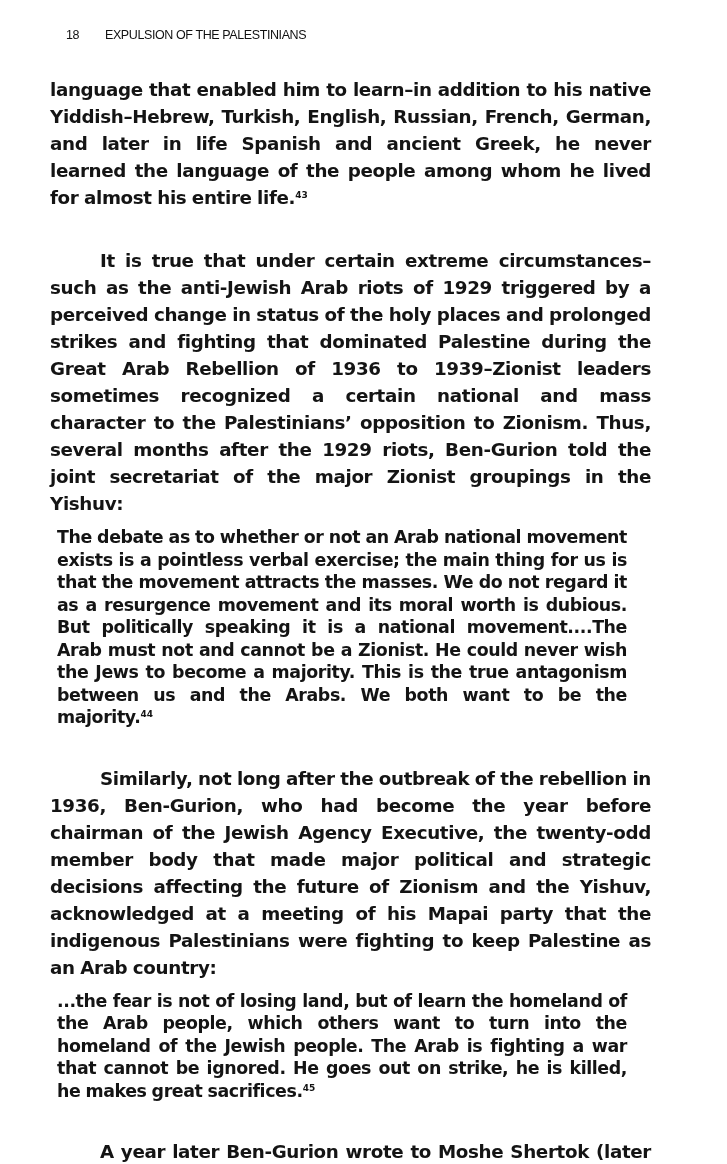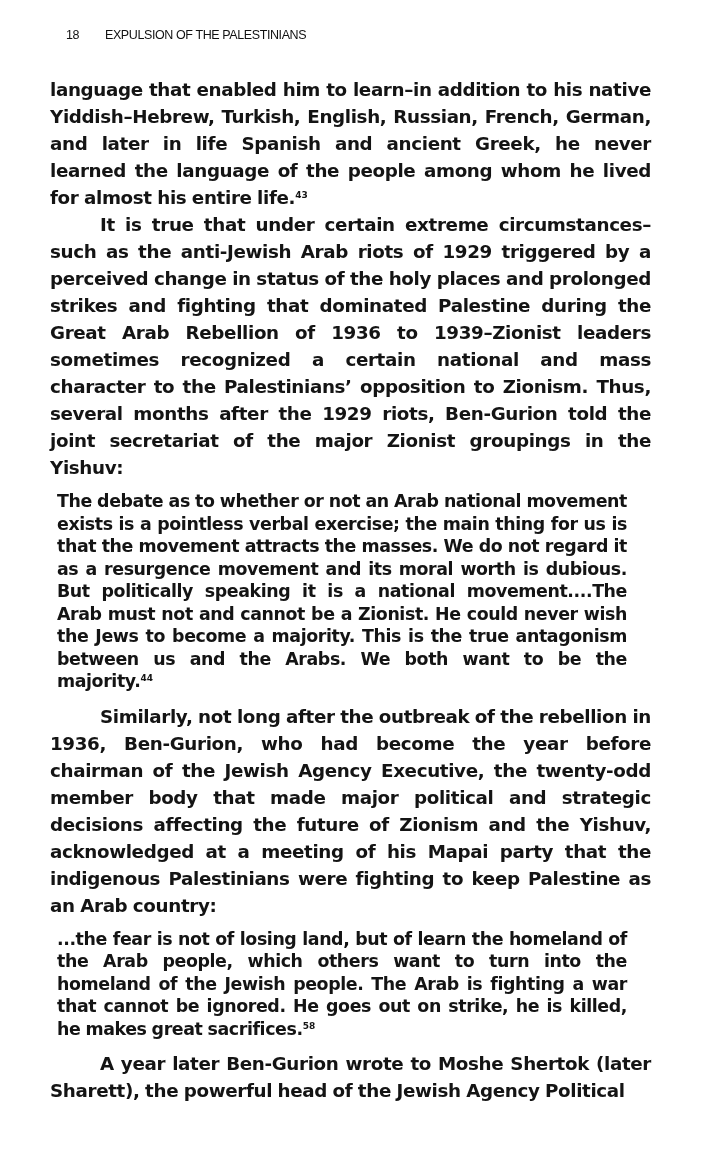--- a/index.html
+++ b/index.html
@@ -14,21 +14,21 @@
     color: #111; white-space: nowrap;
   }
   .running-head .folio { display: inline-block; width: 39px; }
   .body {
     position: absolute; left: 50px; top: 76px; width: 601px; font-weight: bold;
   }
   .para {
     font-size: 18.3px; line-height: 27px; text-align: justify; margin: 0;
     letter-spacing: -0.35px; word-spacing: -0.5px;
   }
-  .para.indent { text-indent: 50px; }
+  .para.indent { text-indent: 50px; margin-top: 36px; }
   .quote {
     margin: 9px 24px 10px 7px; font-size: 17.4px; line-height: 22.5px;
     text-align: justify; letter-spacing: -0.4px; word-spacing: -0.6px;
   }
   sup { font-size: 9px; vertical-align: 6px; line-height: 0; letter-spacing: 0; }
 </style>
 </head>
 <body>
 
 <div class="page">
@@ -38,17 +38,17 @@
 
   <div class="body">
     <p class="para"><span>language that enabled him to learn–in addition to his native Yiddish–Hebrew, Turkish, English, Russian, French, German, and later in life Spanish and ancient Greek, he never learned the language of the people among whom he lived for almost his entire life.</span><sup>43</sup></p>
 
     <p class="para indent"><span>It is true that under certain extreme circumstances–such as the anti-Jewish Arab riots of 1929 triggered by a perceived change in status of the holy places and prolonged strikes and fighting that dominated Palestine during the Great Arab Rebellion of 1936 to 1939–Zionist leaders sometimes recognized a certain national and mass character to the Palestinians’ opposition to Zionism. Thus, several months after the 1929 riots, Ben-Gurion told the joint secretariat of the major Zionist groupings in the Yishuv:</span></p>
 
     <p class="quote"><span>The debate as to whether or not an Arab national movement exists is a pointless verbal exercise; the main thing for us is that the movement attracts the masses. We do not regard it as a resurgence movement and its moral worth is dubious. But politically speaking it is a national movement....The Arab must not and cannot be a Zionist. He could never wish the Jews to become a majority. This is the true antagonism between us and the Arabs. We both want to be the majority.</span><sup>44</sup></p>
 
     <p class="para indent"><span>Similarly, not long after the outbreak of the rebellion in 1936, Ben-Gurion, who had become the year before chairman of the Jewish Agency Executive, the twenty-odd member body that made major political and strategic decisions affecting the future of Zionism and the Yishuv, acknowledged at a meeting of his Mapai party that the indigenous Palestinians were fighting to keep Palestine as an Arab country:</span></p>
 
-    <p class="quote"><span>...the fear is not of losing land, but of learn the homeland of the Arab people, which others want to turn into the homeland of the Jewish people. The Arab is fighting a war that cannot be ignored. He goes out on strike, he is killed, he makes great sacrifices.</span><sup>58</sup></p>
+    <p class="quote"><span>...the fear is not of losing land, but of learn the homeland of the Arab people, which others want to turn into the homeland of the Jewish people. The Arab is fighting a war that cannot be ignored. He goes out on strike, he is killed, he makes great sacrifices.</span><sup>45</sup></p>
 
     <p class="para indent"><span>A year later Ben-Gurion wrote to Moshe Shertok (later Sharett), the powerful head of the Jewish Agency Political</span></p>
   </div>
 </div>
 
 </body></html>

